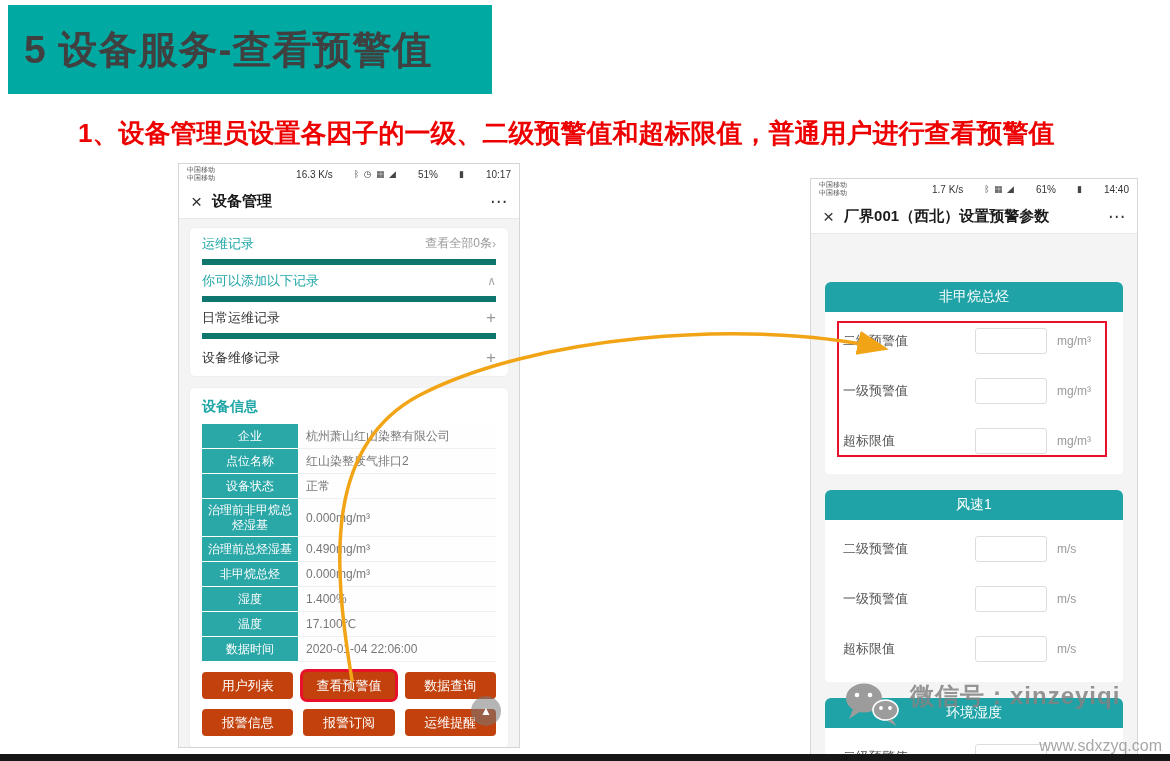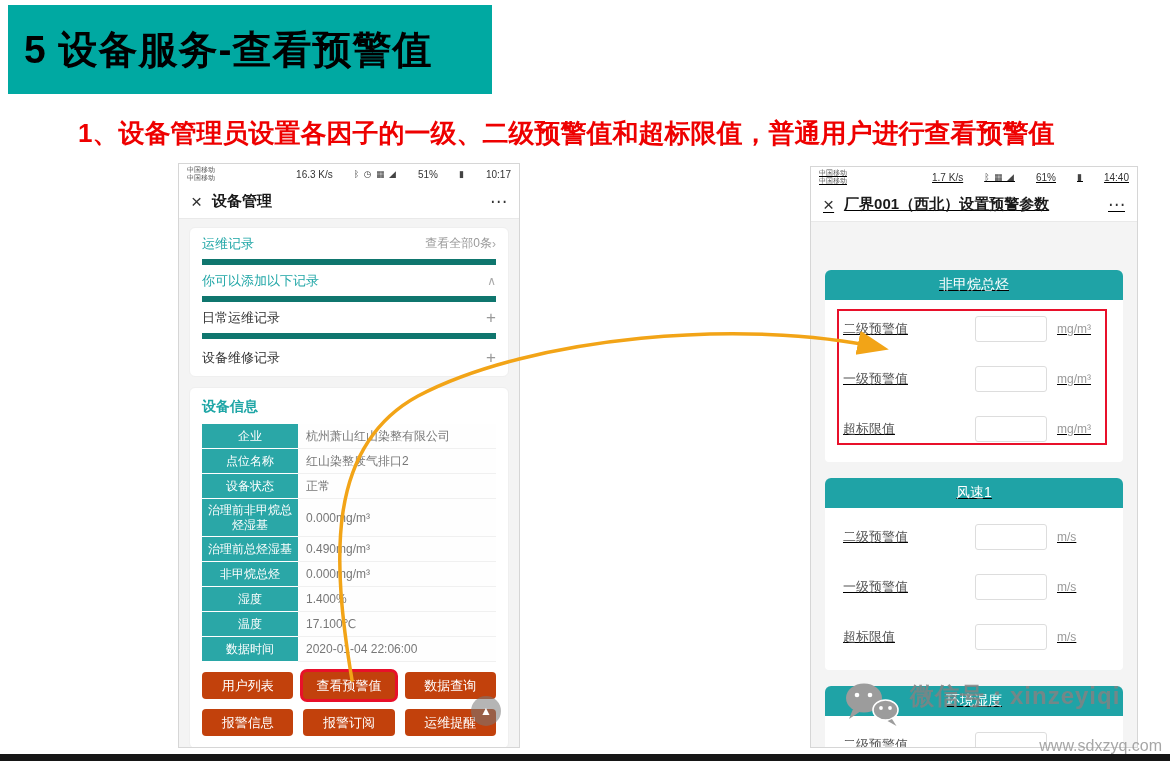--- a/index.html
+++ b/index.html
@@ -3,21 +3,21 @@
 <meta charset="utf-8">
 <style>
   * { margin:0; padding:0; box-sizing:border-box; }
   html,body { width:1170px; height:761px; overflow:hidden; background:#fff;
     font-family:"Liberation Sans","DejaVu Sans",sans-serif; }
   #page { position:relative; width:1170px; height:761px; background:#fff; }
 
   
   .banner { position:absolute; left:8px; top:5px; width:484px; height:89px;
     background:#00A9A2; display:flex; align-items:center; padding-left:16px; }
-  .banner-title { font-size:39px; font-weight:bold; color:#000000; letter-spacing:1px; }
+  .banner-title { font-size:39px; font-weight:bold; color:#404040; letter-spacing:1px; }
   .subtitle { position:absolute; left:78px; top:116px; font-size:26px; font-weight:bold; color:#ee0000; white-space:nowrap; }
   .bottombar { position:absolute; left:0; bottom:0; width:1170px; height:7px; background:#161616; }
 
   
   .phone { position:absolute; background:#f4f4f4; border:1px solid #d6d6d6; overflow:hidden; }
   .statusbar { display:flex; align-items:center; height:20px; background:#fff; padding:0 8px; gap:6px;
     font-size:10px; color:#333; }
   .carrier { font-size:7px; line-height:8px; color:#555; }
   .sb-right { margin-left:auto; display:flex; align-items:center; gap:21px; font-size:10px; }
   .sb-icons { font-size:9px; color:#444; letter-spacing:1px; }
@@ -180,21 +180,21 @@
           <button class="tbtn">运维提醒</button>
         </div>
       </div>
     </div>
 
     <div class="float-btn">
       <span>▲</span>
     </div>
   </div>
 
-  <div class="phone" style="left:810px; top:166px; width:328px; height:582px;text-decoration:underline;">
+  <div class="phone" style="left:810px; top:178px; width:328px; height:582px;">
     <div class="statusbar">
       <div class="carrier">
         <div>中国移动</div>
         <div>中国移动</div>
       </div>
       <div class="sb-right">
         <span>1.7 K/s</span>
         <span class="sb-icons">ᛒ ▦ ◢</span>
         <span>61%</span>
         <span class="sb-icons">▮</span>

